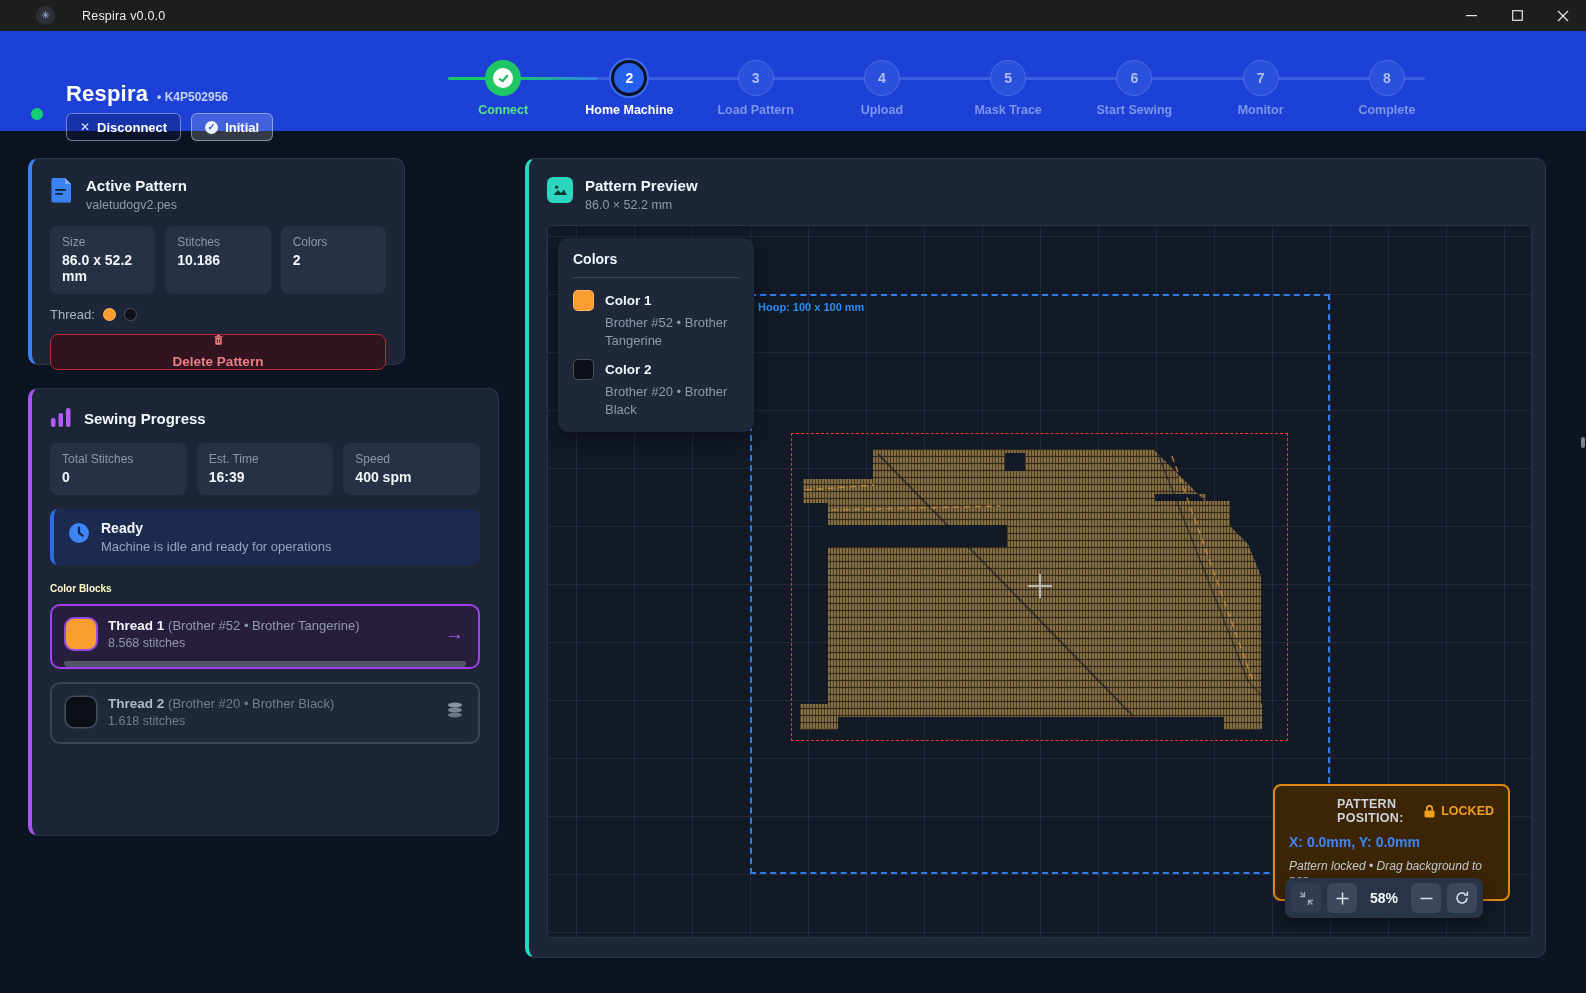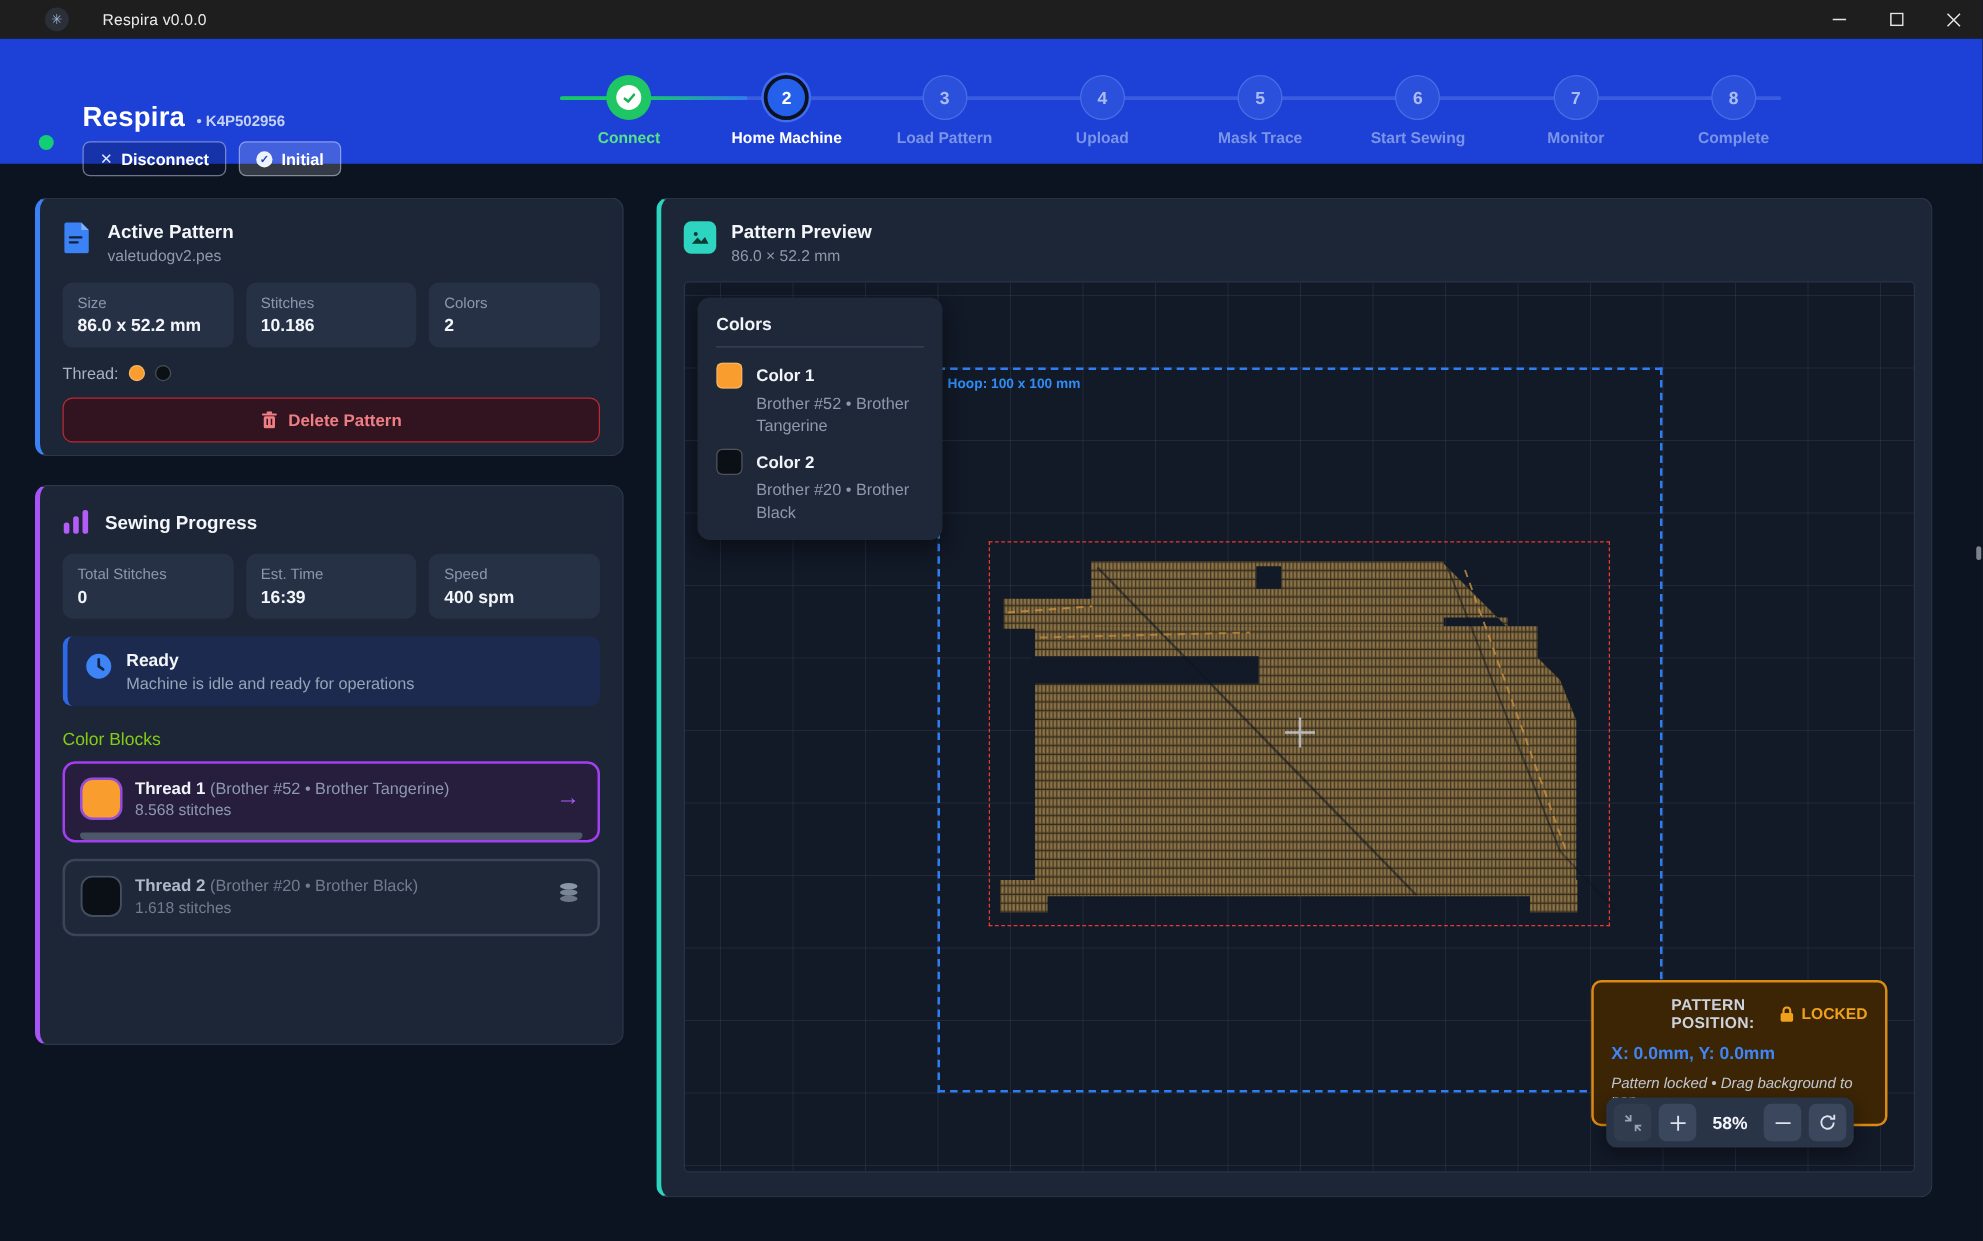--- a/index.html
+++ b/index.html
@@ -55,35 +55,35 @@
   .card-head { display:flex; gap:12px; align-items:flex-start; }
   .card-title { font-size:15px; font-weight:bold; color:#f3f6fa; }
   .card-sub { font-size:12.5px; color:#8e99ad; margin-top:4px; }
 
   .stats-row { display:flex; gap:10px; margin-top:14px; }
   .stat-box { flex:1; background:#273146; border-radius:8px; padding:9px 12px 10px; }
   .stat-label { font-size:12px; color:#8c97ab; }
   .stat-value { font-size:14px; font-weight:bold; color:#f2f5f9; margin-top:3px; }
 
   
-  #active-card { left:28px; top:158px; width:471px; height:207px; border-left:4px solid #3b82f6; padding:18px; }
+  #active-card { left:28px; top:158px; width:377px; height:207px; border-left:4px solid #3b82f6; padding:18px; }
   .colors-row { display:flex; align-items:center; gap:8px; margin-top:13px; }
   .colors-row-label { font-size:13px; color:#a9b3c3; }
   .mini-dot { width:13px; height:13px; border-radius:50%; border:1px solid rgba(255,255,255,.25); }
   .delete-btn { margin-top:12px; width:100%; height:36px; border-radius:8px; border:1.5px solid #b92b33;
     background:#31141f; display:flex; align-items:center; justify-content:center; gap:9px;
-    color:#ee7d84; font-size:13.5px; font-weight:bold; cursor:default; }
+    color:#ee7d84; font-size:13.5px; font-weight:bold; cursor:default;flex-direction:column; }
 
   
   #sewing-card { left:28px; top:388px; width:471px; height:448px; border-left:4px solid #a855f7; padding:18px; }
   .ready-box { margin-top:14px; background:#1b2a4e; border-left:4px solid #2e6ae8; border-radius:8px;
     padding:11px 14px; display:flex; gap:11px; align-items:flex-start; }
   .ready-title { font-size:14px; font-weight:bold; color:#f3f6fa; }
   .ready-desc { font-size:13px; color:#97a3b8; margin-top:3px; }
-  .blocks-label { margin-top:18px; font-size:14px; font-weight:normal; color:#84cc16; }
+  .blocks-label { margin-top:18px; font-size:10px; font-weight:bold; color:#fef9c3; }
   .thread-card { margin-top:10px; border-radius:10px; padding:12px 14px 0; position:relative; }
   .thread-card.active-thread { border:2px solid #a43ef2; background:#261e3c; }
   .thread-card.idle-thread { border:2px solid #3a4558; background:#1f2838; padding-bottom:14px; margin-top:13px; }
   .thread-row { display:flex; gap:12px; align-items:center; }
   .swatch { width:30px; height:30px; border-radius:8px; flex:none; }
   .active-thread .swatch { box-shadow:0 0 0 2px rgba(168,85,247,.85); }
   .idle-thread .swatch { box-shadow:0 0 0 1.5px #434e60; }
   .thread-name { font-size:13.5px; font-weight:bold; color:#f1f4f9; }
   .thread-detail { font-size:13px; font-weight:normal; color:#8e99ad; }
   .idle-thread .thread-name { color:#aeb9c8; }

